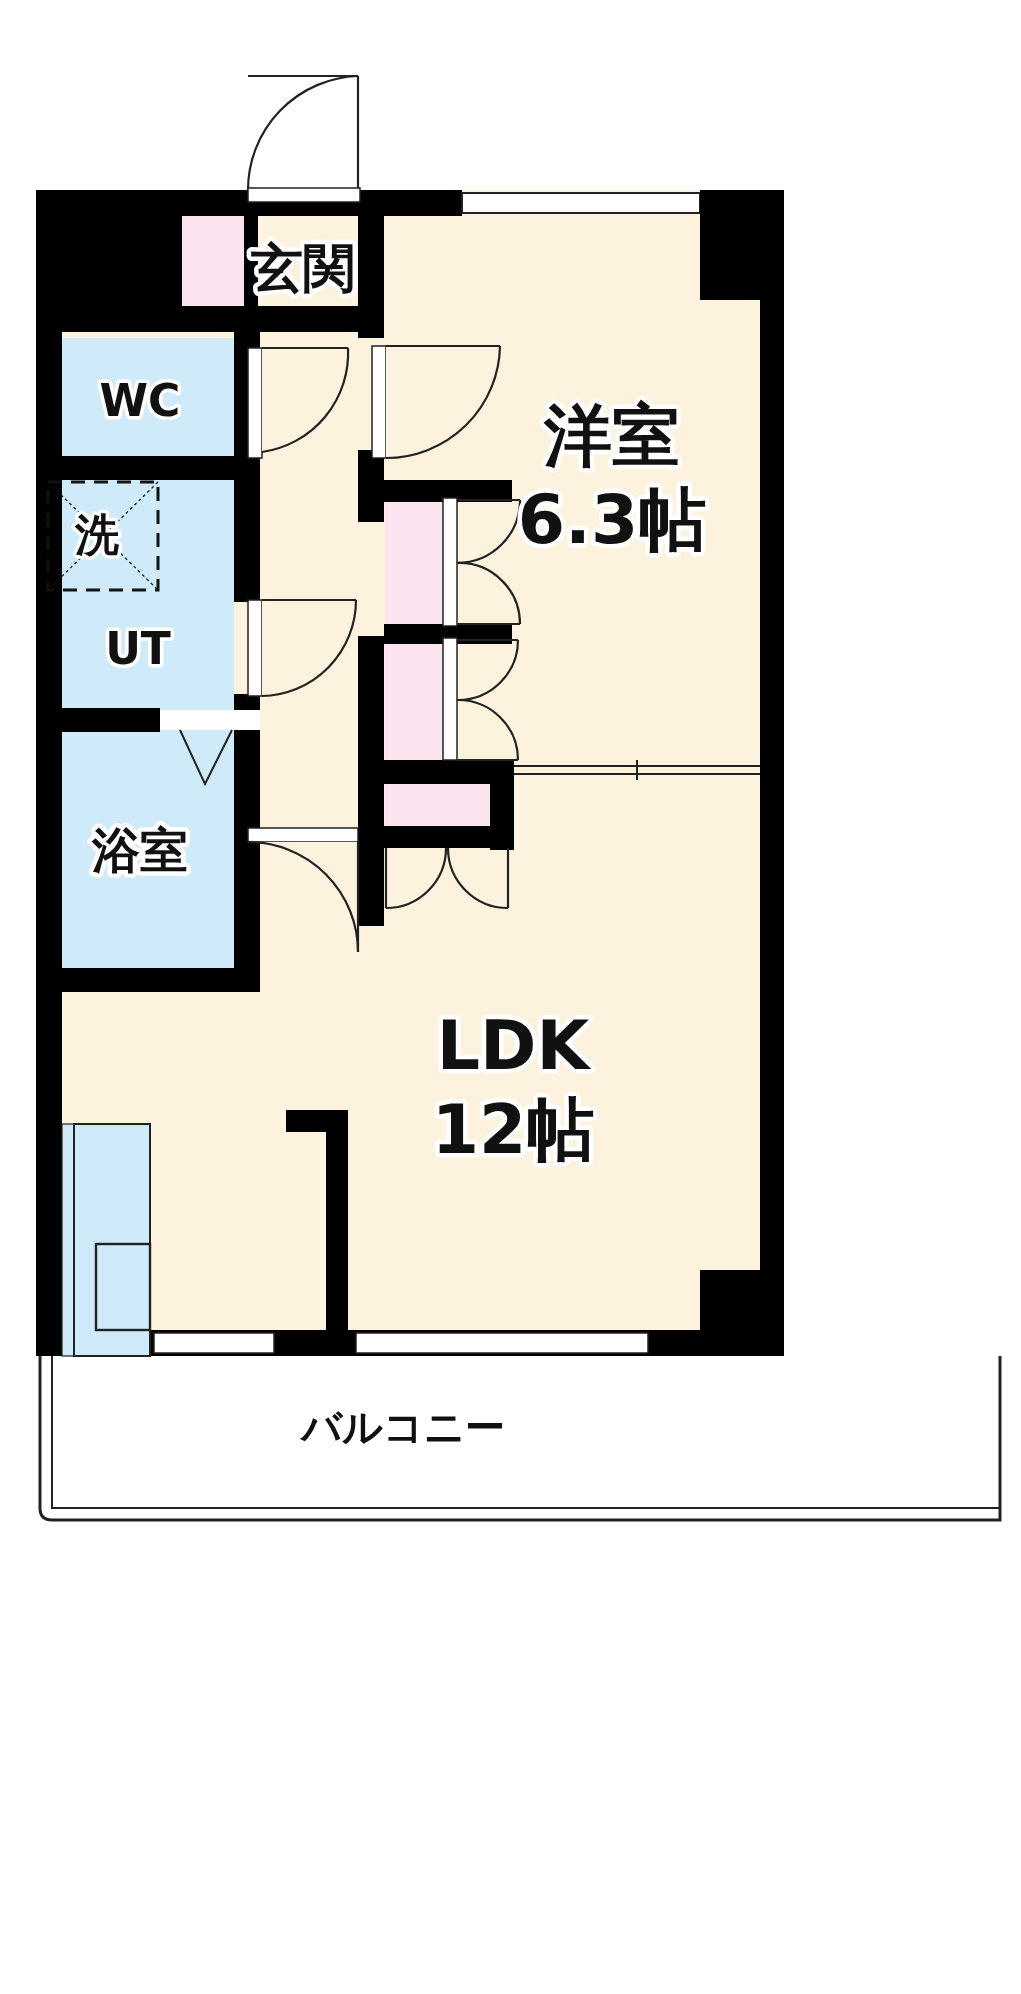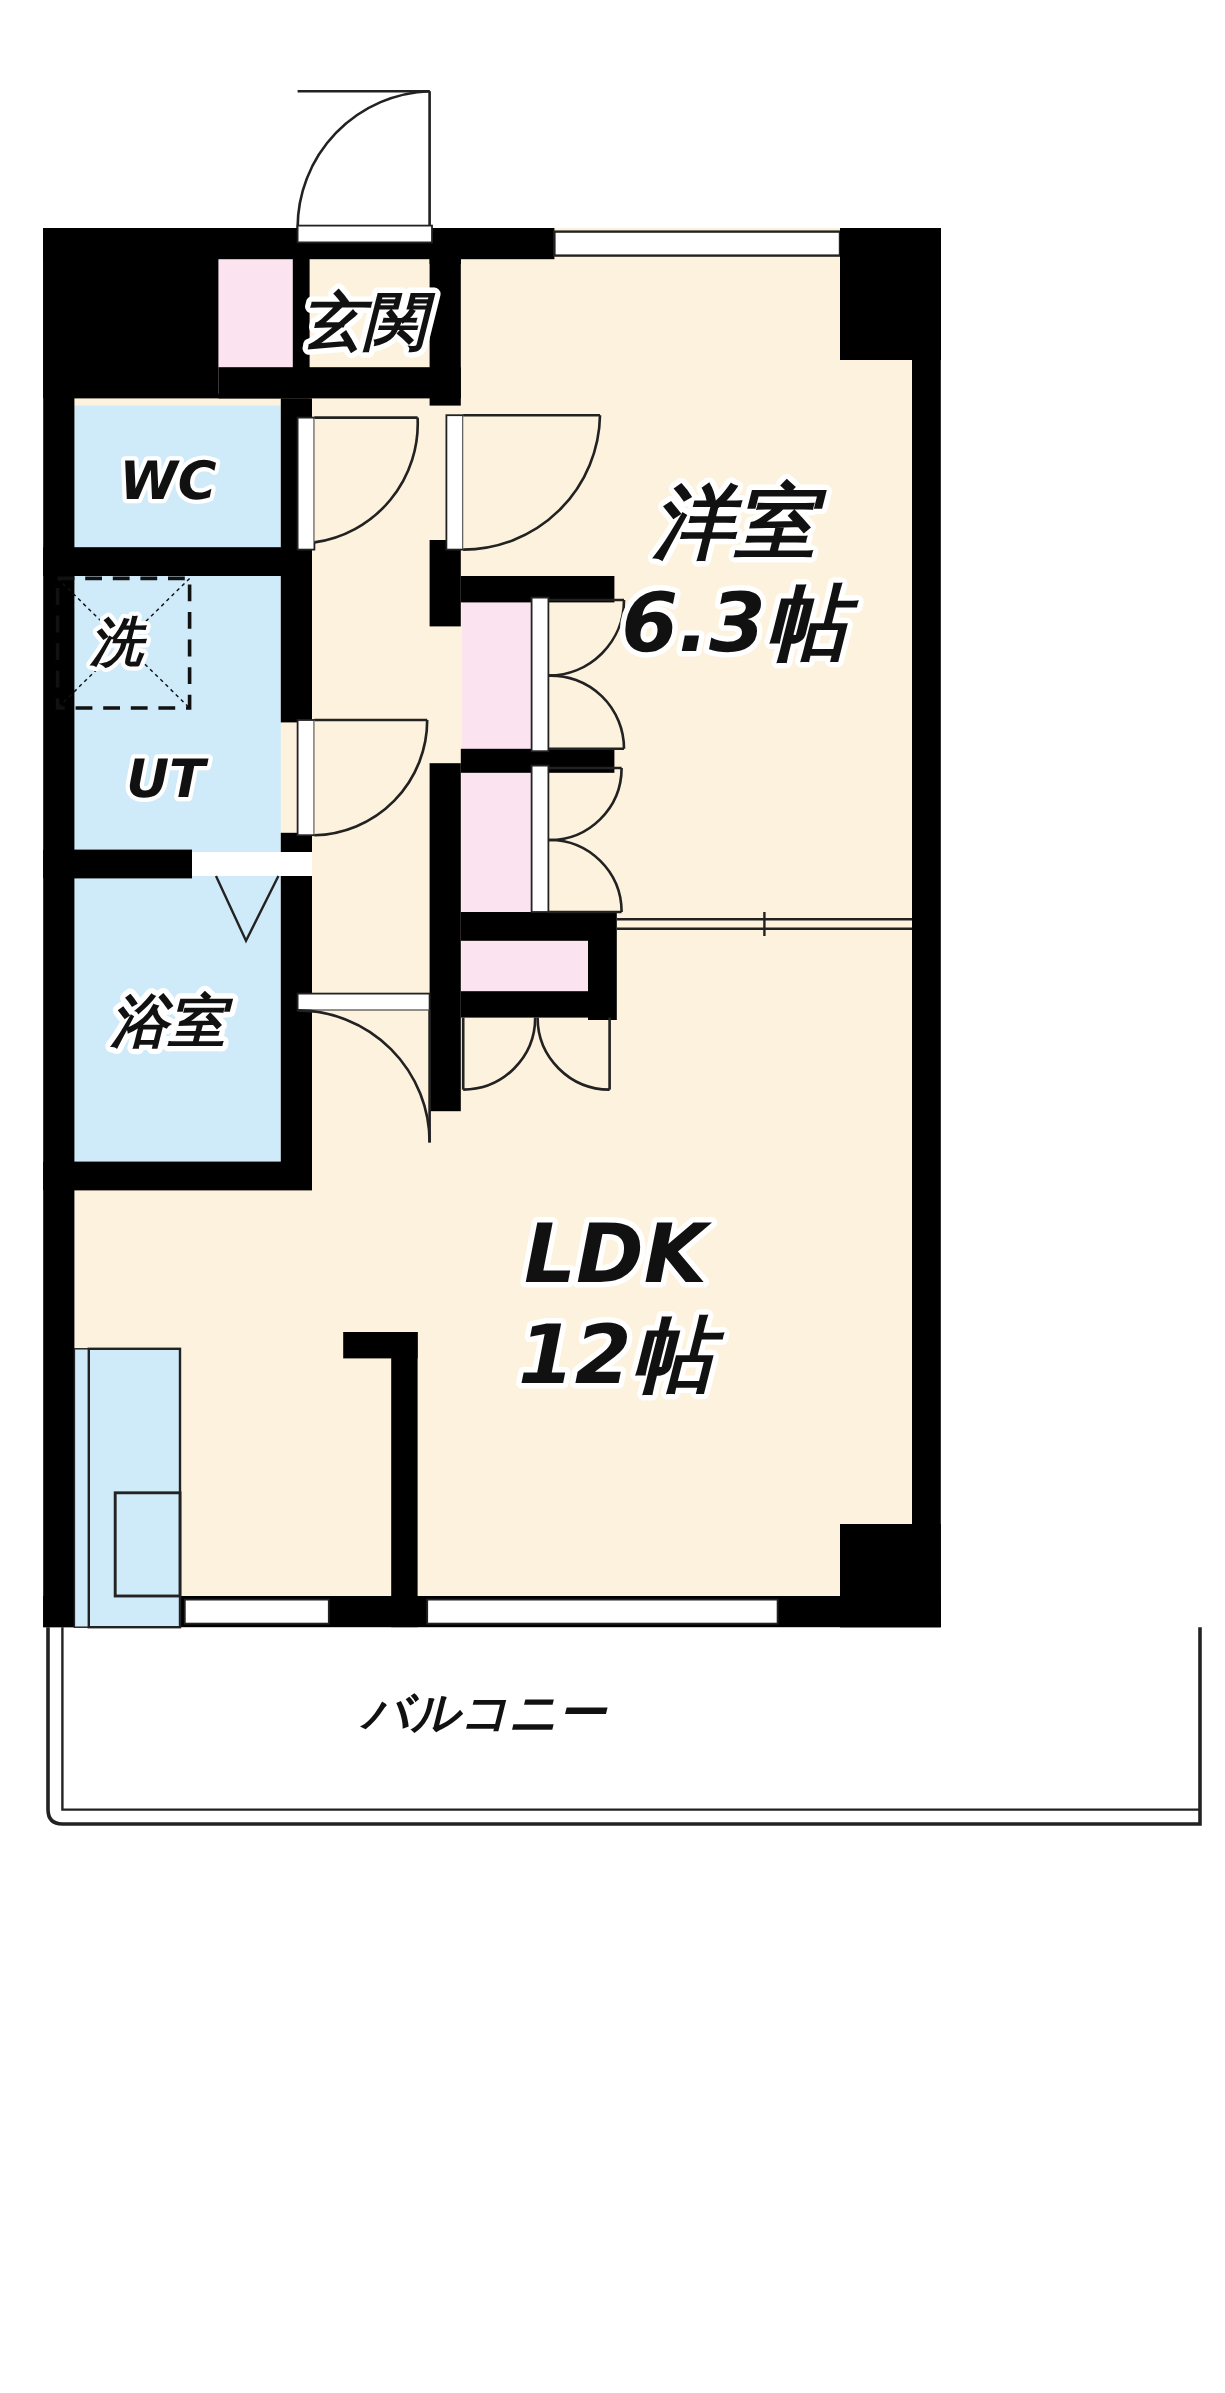--- a/index.html
+++ b/index.html
@@ -11,21 +11,20 @@
     width: 1021px;
     height: 1994px;
     font-family: "Liberation Sans", "DejaVu Sans", sans-serif;
     overflow: hidden;
   }
   #floorplan-root {
     position: relative;
     width: 1021px;
     height: 1994px;
     background: #ffffff;
-    font-style: italic;
   }
   #fp-svg {
     display: block;
     width: 1021px;
     height: 1994px;
   }
   .room-label {
     font-family: "DejaVu Sans", "Liberation Sans", sans-serif;
     font-weight: bold;
     fill: #111111;

